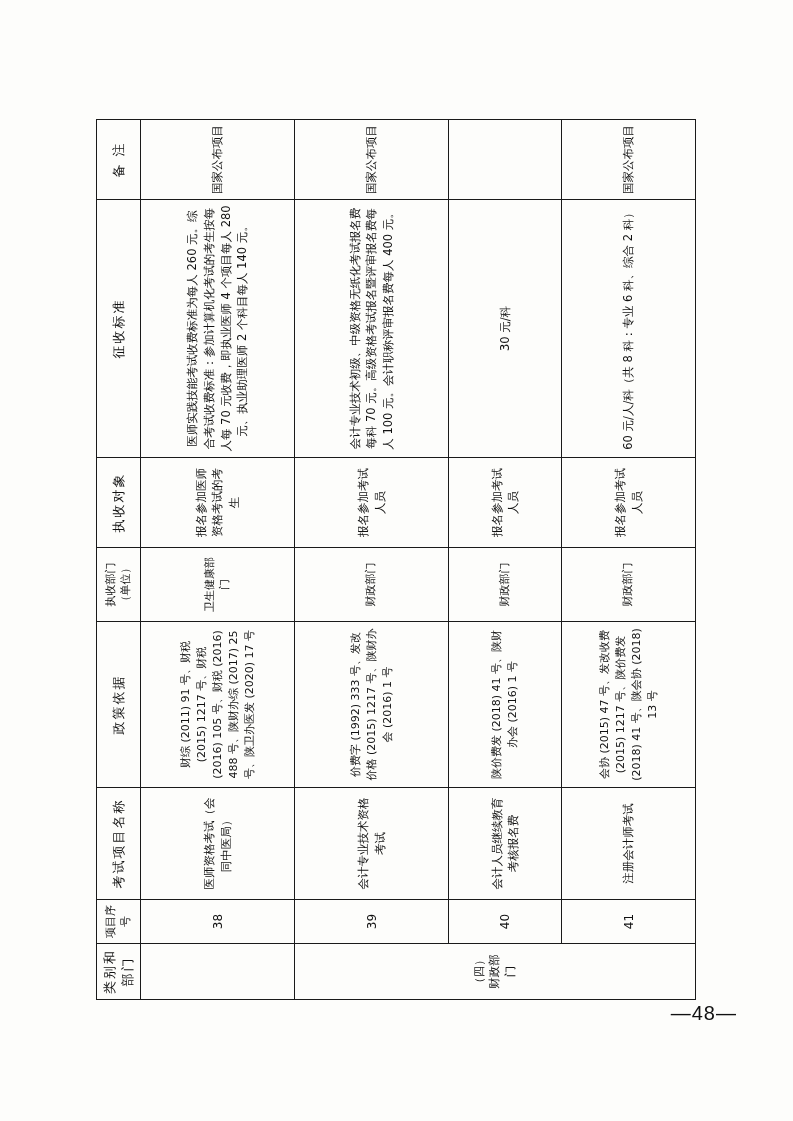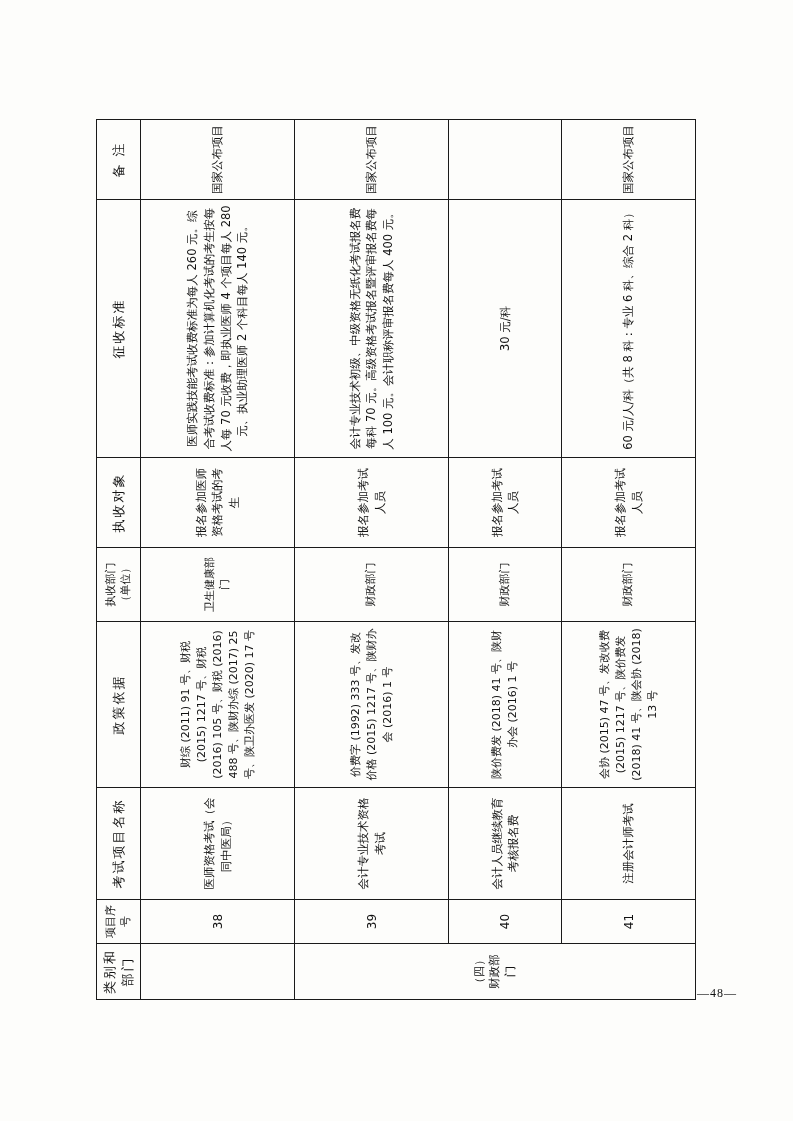--- a/index.html
+++ b/index.html
@@ -63,24 +63,24 @@
   }
   .small {
     font-size: 11px;
   }
   .tight {
     line-height: 1.45;
   }
   .pagenum {
     position: absolute;
     right: 56px;
-    bottom: 120px;
-    font-size: 12px;
+    bottom: 96px;
+    font-size: 20px;
     letter-spacing: 1px;
-    font-family: Liberation Serif, serif;
+    font-family: Liberation Sans, sans-serif;
   }
   
 </style>
 </head>
 <body>
 
 <div class="page">
 
   <div class="rot-wrap">
     <table class="doc">

